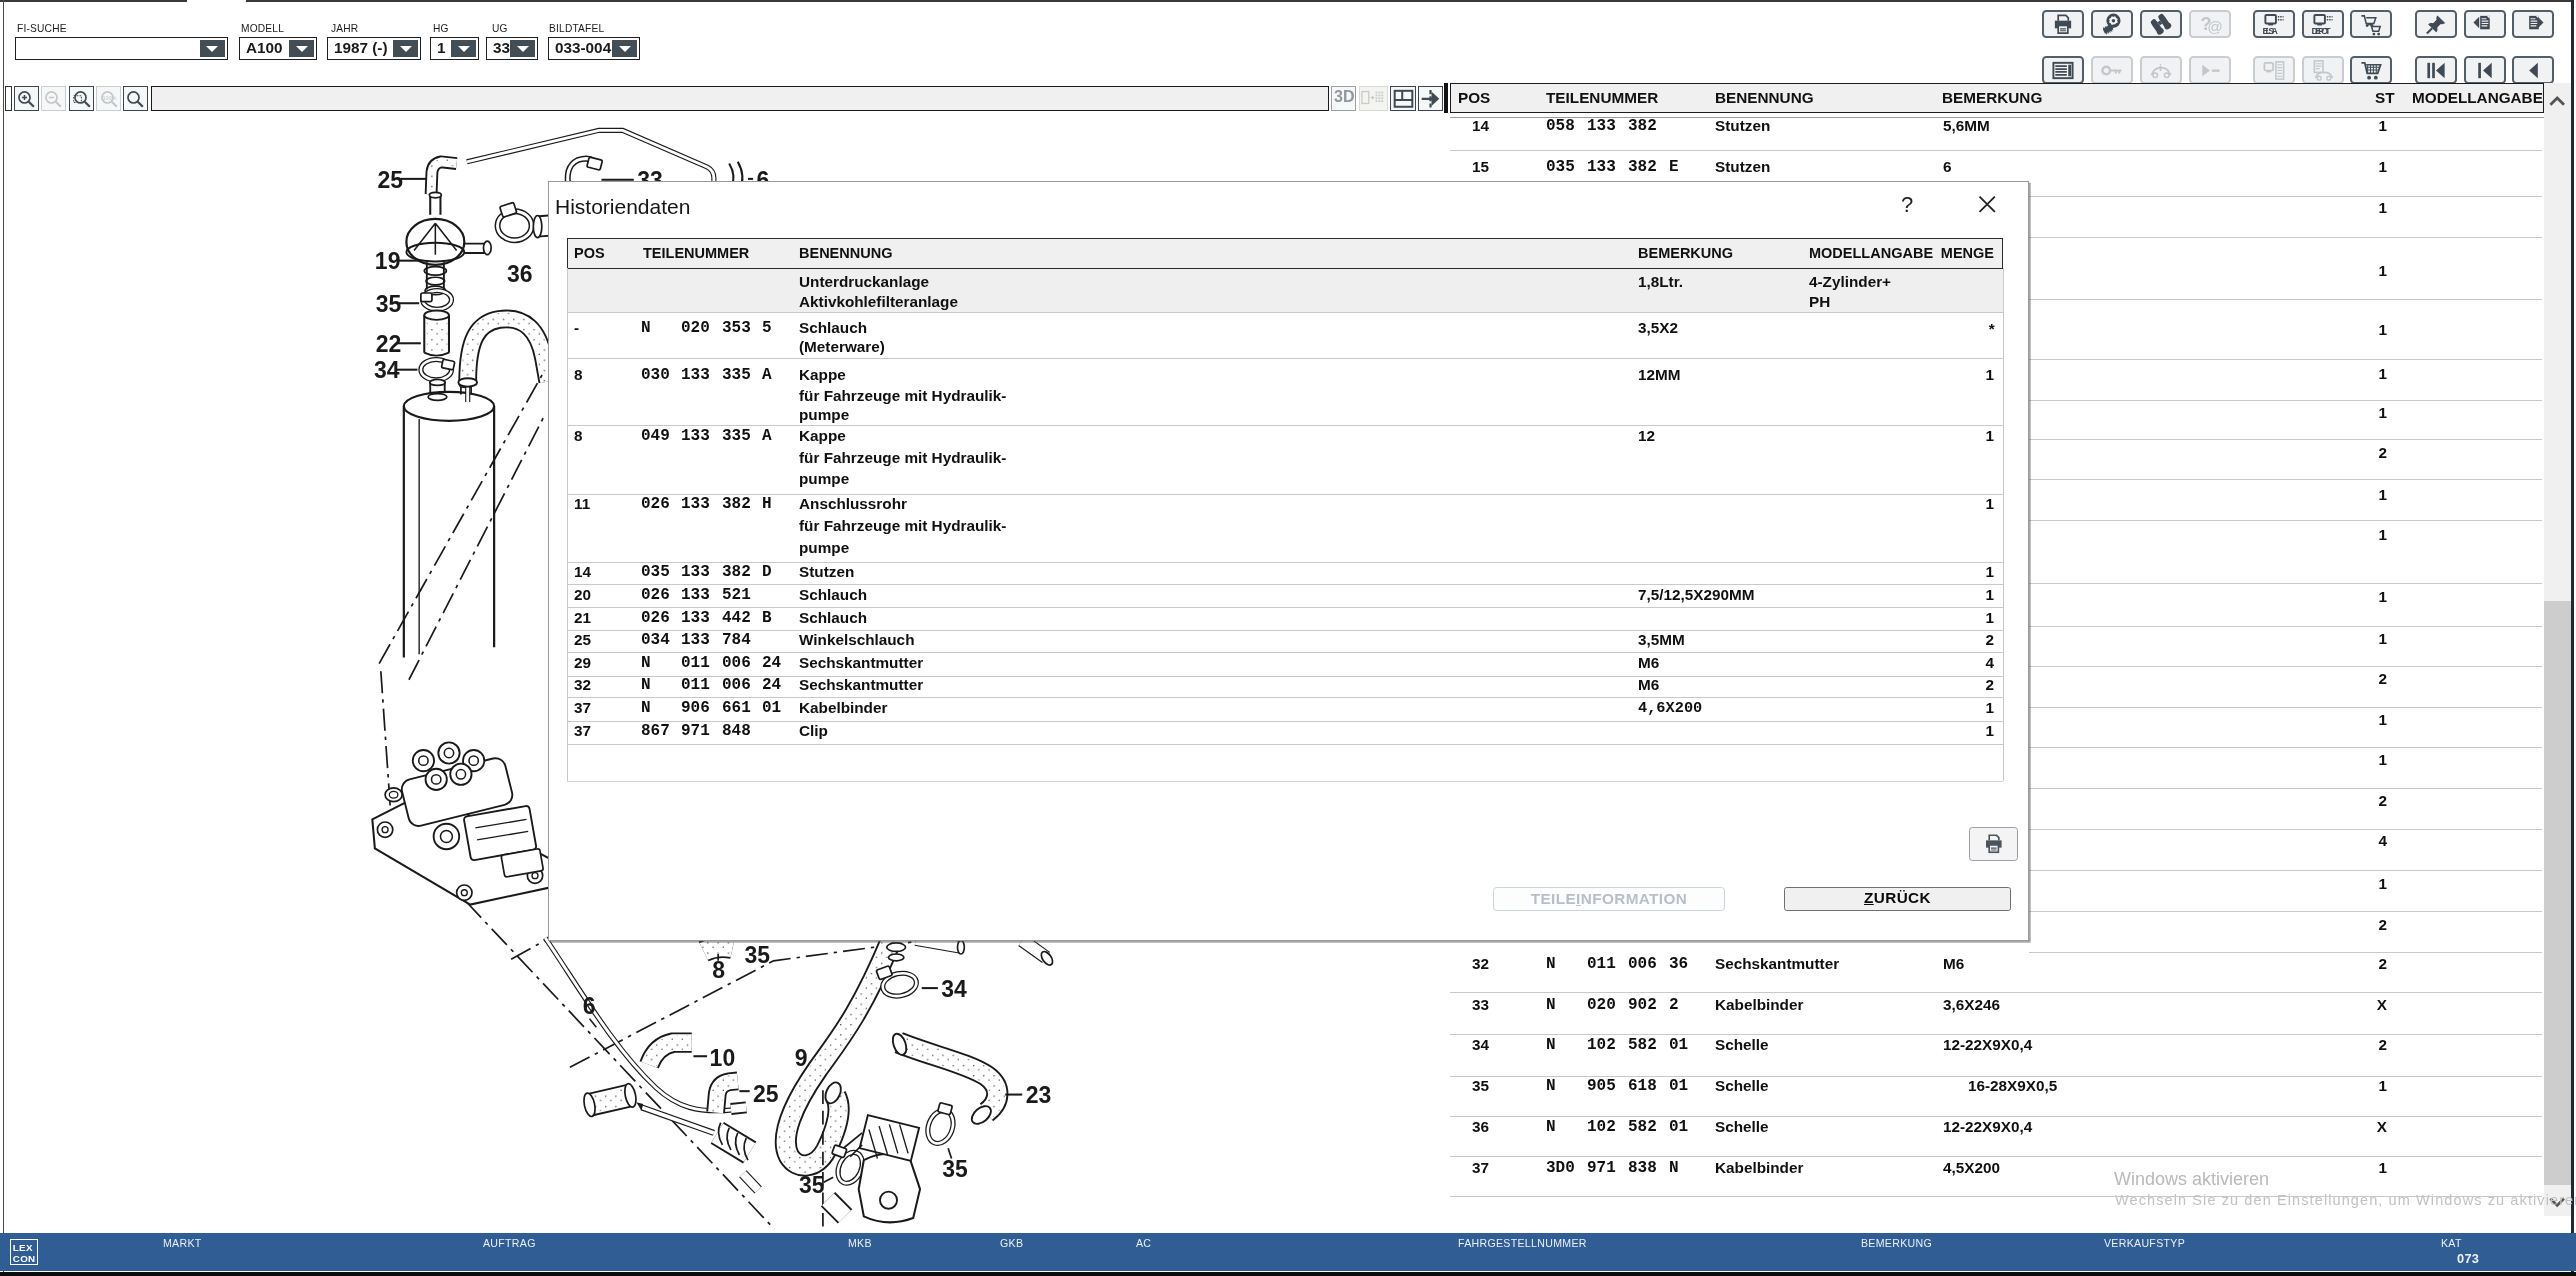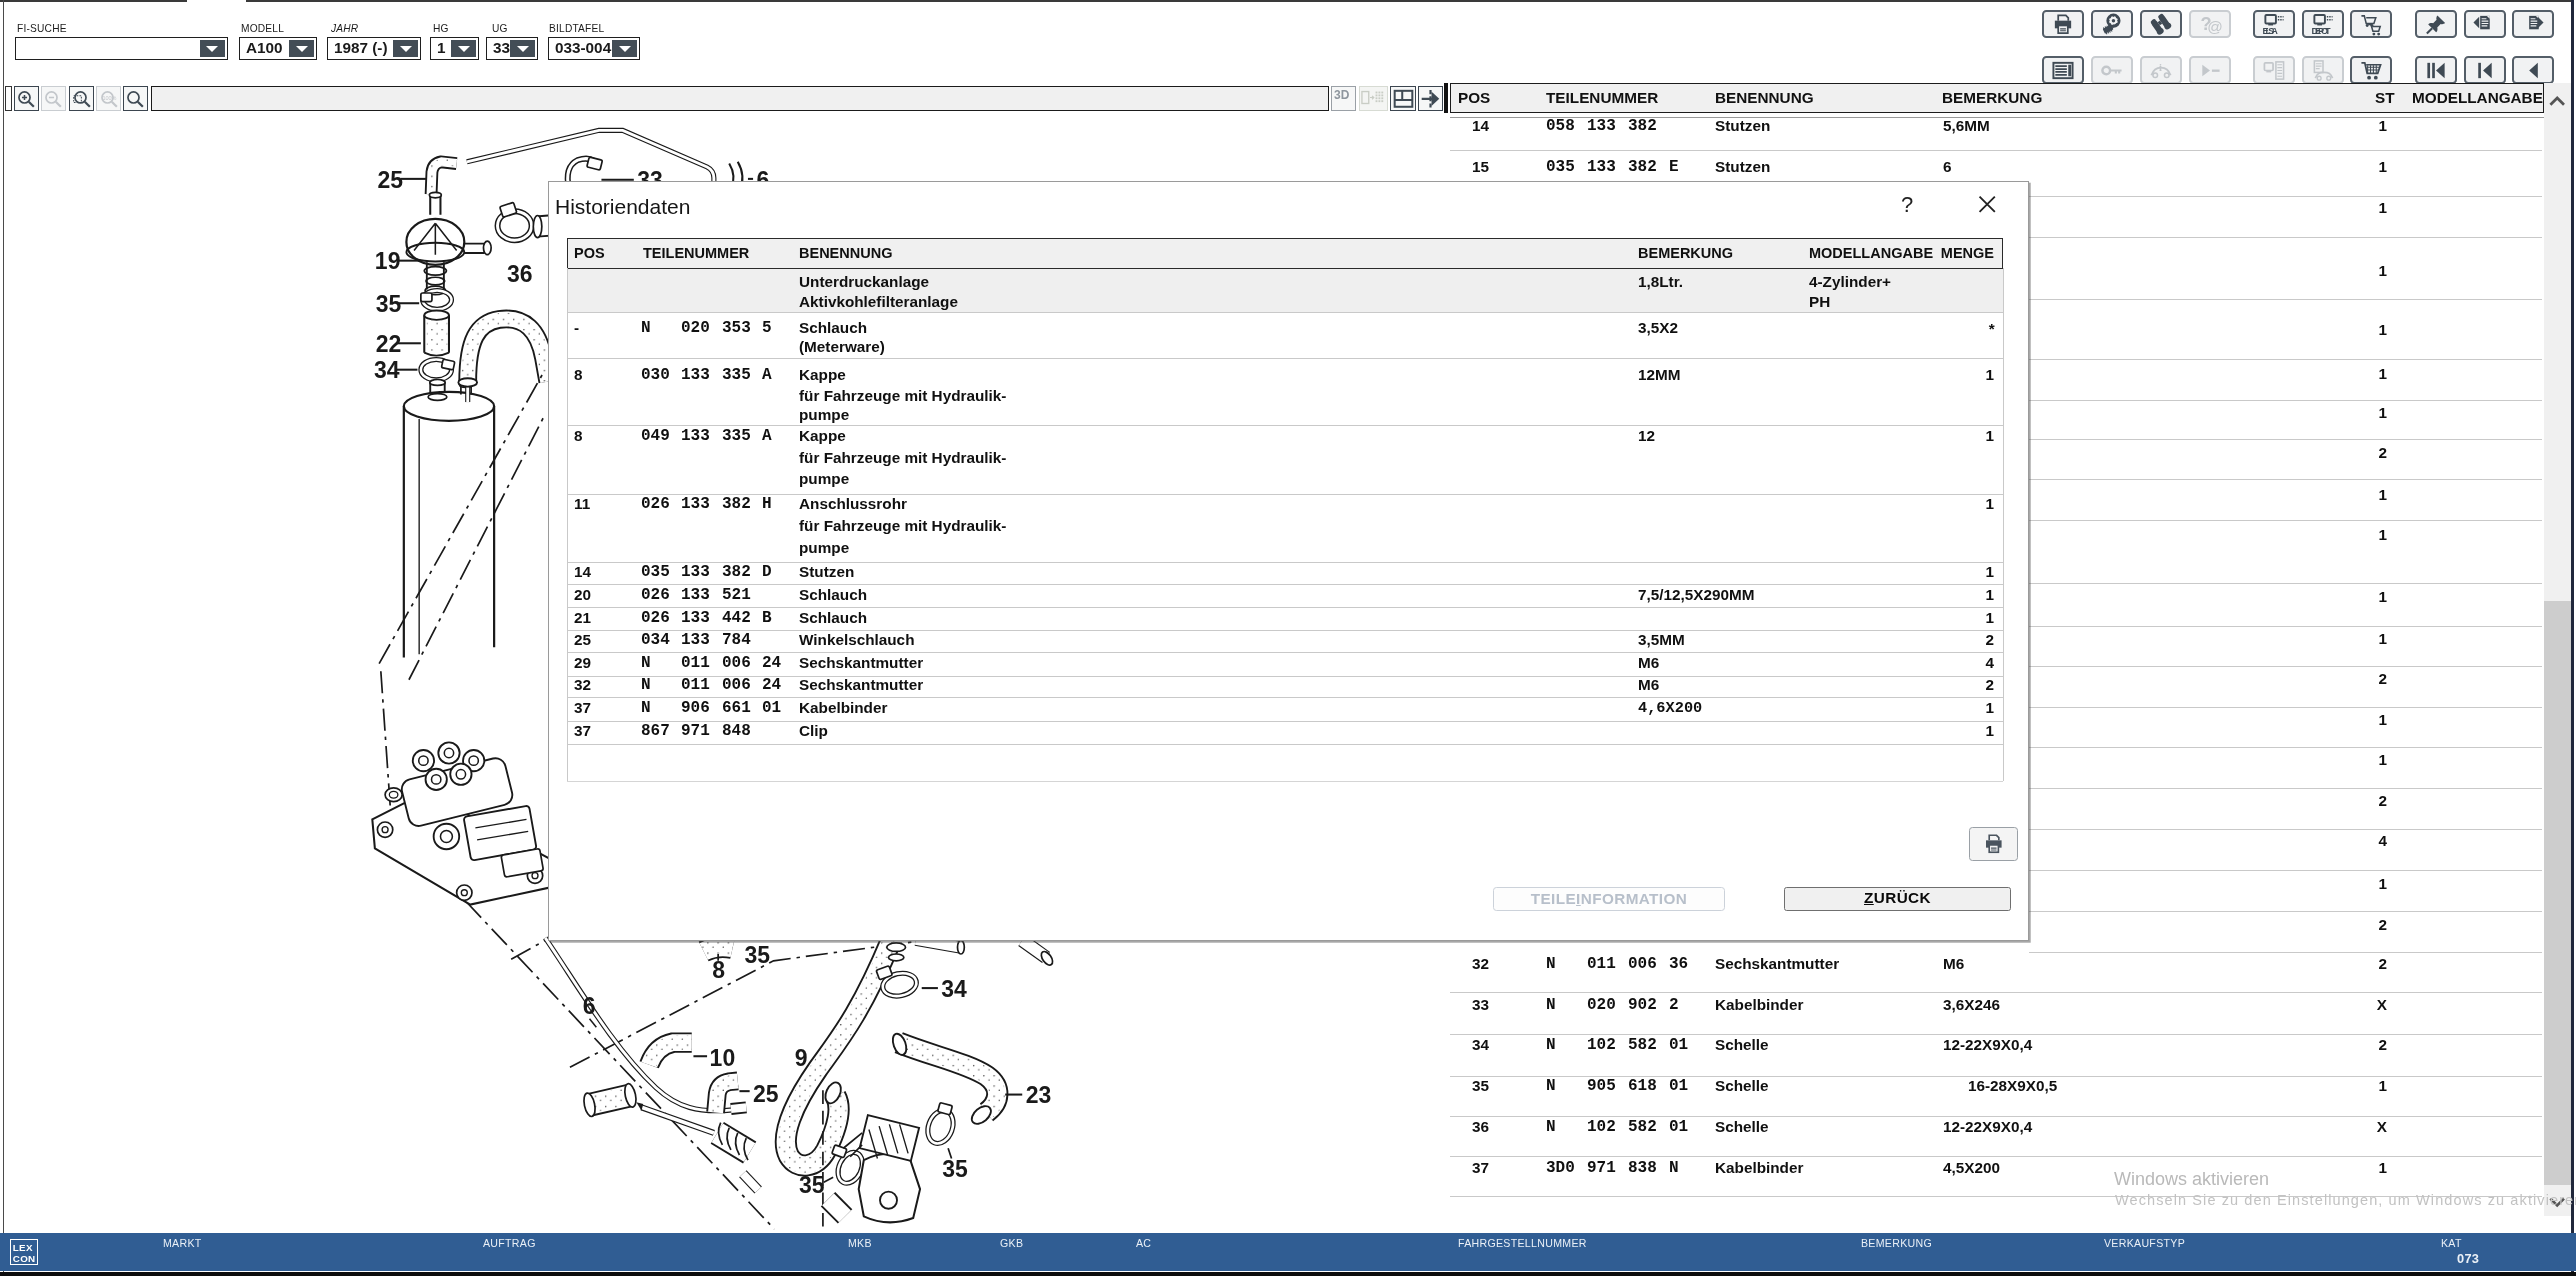--- a/index.html
+++ b/index.html
@@ -22,21 +22,21 @@
 </style>
 </head>
 <body>
 
 <div class="abs" style="left:0;top:0;width:187px;height:1.7px;background:#3a3a3a;"></div>
 <div class="abs" style="left:246px;top:0;width:2326px;height:1.7px;background:#3a3a3a;"></div>
 <div class="abs" style="left:2.6px;top:0;width:1.7px;height:1272px;background:#4a4a4a;"></div>
 <div class="abs" style="left:2571px;top:0;width:2.6px;height:1272px;background:#20273b;"></div>
 <div class="lbl" style="left:17px;top:23px;">FI-SUCHE</div>
 <div class="lbl" style="left:241px;top:23px;">MODELL</div>
-<div class="lbl" style="left:331px;top:23px;font-style:italic;">JAHR</div>
+<div class="lbl" style="left:331px;top:23px;">JAHR</div>
 <div class="lbl" style="left:433px;top:23px;">HG</div>
 <div class="lbl" style="left:492px;top:23px;">UG</div>
 <div class="lbl" style="left:549px;top:23px;">BILDTAFEL</div>
 <div class="combo" style="left:14.5px;top:37px;width:213px;">
     <span class="txt"></span>
     <span class="btn" style="width:25px;"></span>
   </div>
 <div class="combo" style="left:239px;top:37px;width:78px;">
     <span class="txt">A100</span>
     <span class="btn" style="width:25px;"></span>
@@ -219,21 +219,21 @@
     <circle cx="10" cy="10" r="6.5" fill="none" stroke="#c3c7cb" stroke-width="2"></circle>
     <path d="M15 15 L21 21" stroke="#c3c7cb" stroke-width="2.6"></path>
     <text x="4" y="13" font-size="6.5" fill="#c3c7cb" font-family="Liberation Sans">100%</text>
   </svg>
 <div class="abs" style="left:123px;top:86px;width:25px;height:25px;background:#f6f7f7;border:1.7px solid #3b454f;"></div>
 <svg class="abs" style="left:125px;top:89px;" width="20.4" height="20.4" viewBox="0 0 24 24">
     <circle cx="10" cy="10" r="6.5" fill="none" stroke="#3f4a54" stroke-width="2"></circle>
     <path d="M15 15 L21 21" stroke="#3f4a54" stroke-width="2.6"></path>
   </svg>
 <div class="abs" style="left:1331px;top:86px;width:25px;height:25px;background:#f6f7f7;border:1.7px solid #9aa0a6;"></div>
-<div class="abs" style="left:1334px;top:88px;font-size:12px;color:#8e969e;font-weight:bold;">3D</div>
+<div class="abs" style="left:1334px;top:88px;font-size:16px;color:#8e969e;font-weight:bold;">3D</div>
 <div class="abs" style="left:1359px;top:86px;width:29px;height:25px;background:#f4f5f3;border:1.7px solid #d7dbd3;"></div>
 <svg class="abs" style="left:1361px;top:89px;" width="24" height="19.6" viewBox="0 0 28 23">
     <rect x="1" y="3" width="8" height="14" fill="none" stroke="#c9cdc5" stroke-width="1.6"></rect>
     <path d="M10.5 10 l4 0 m-1.6 -2 l2 2 -2 2" stroke="#c9cdc5" stroke-width="1.4" fill="none"></path>
     <g fill="#c9cdc5">
       <rect x="17" y="3" width="2.2" height="2.2"></rect>
       <rect x="20.4" y="3" width="2.2" height="2.2"></rect>
       <rect x="23.8" y="3" width="2.2" height="2.2"></rect>
       <rect x="17" y="6.4" width="2.2" height="2.2"></rect>
       <rect x="20.4" y="6.4" width="2.2" height="2.2"></rect>

